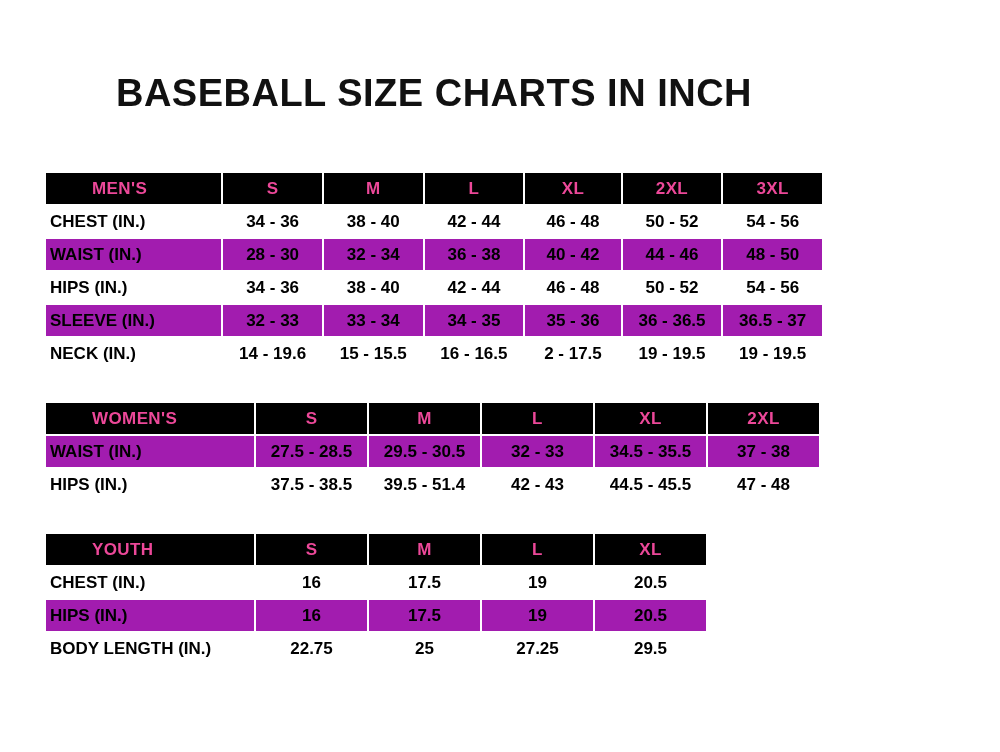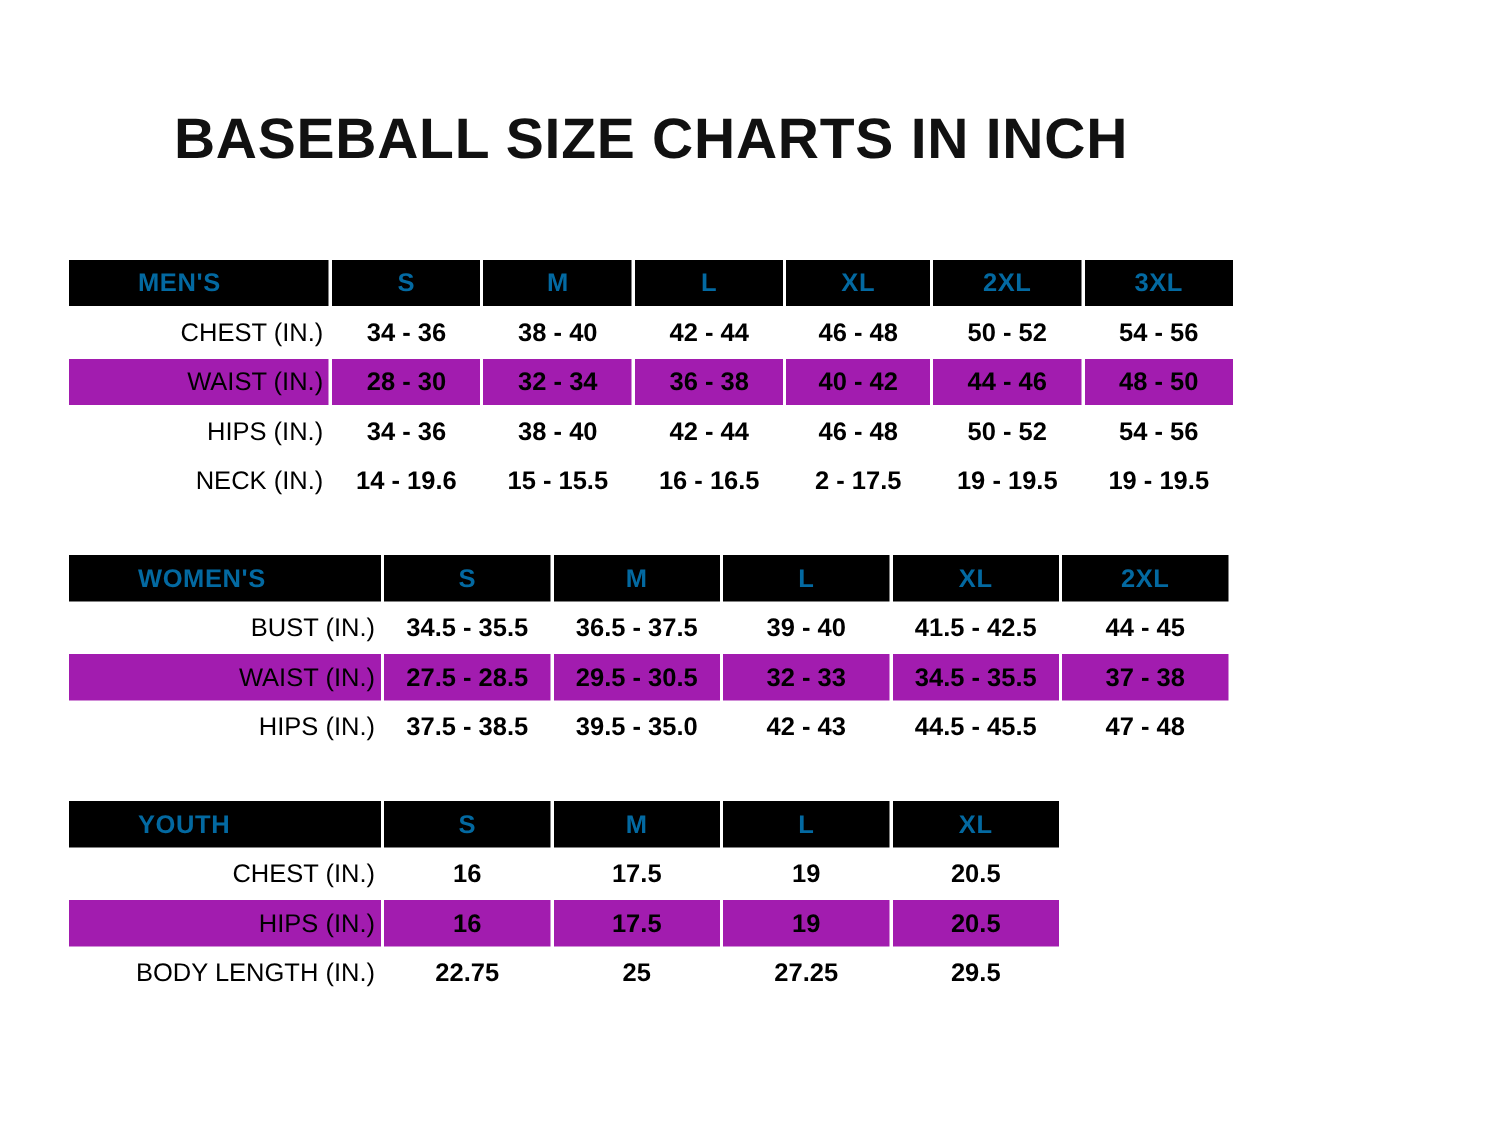--- a/index.html
+++ b/index.html
@@ -50,39 +50,39 @@
     border: 2px solid #ffffff;
     text-align: center;
     height: 31px;
     padding: 0 4px;
     white-space: nowrap;
     overflow: hidden;
   }
 
   thead th {
     background: #000000;
-    color: #0369a1;
+    color: #ec4899;
     font-size: 17px;
     letter-spacing: 0.4px;
   }
 
   thead th.rowlabel {
     text-align: left;
     padding-left: 46px;
   }
 
   tbody tr.odd td {
     background: #ffffff;
   }
   tbody tr.even td {
     background: #a21caf;
   }
   tbody td.rowlabel {
-    text-align: right;
-    font-weight: normal;
+    text-align: left;
+    font-weight: bold;
   }
 
   
   .men col.c0 { width: 210px; }
   .men col.cx { width: 113px; }
 
   .women col.c0 { width: 210px; }
   .women col.cx { width: 113px; }
 
   .youth col.c0 { width: 210px; }
@@ -139,20 +139,29 @@
         </tr>
         <tr class="odd">
           <td class="rowlabel">HIPS (IN.)</td>
           <td>34 - 36</td>
           <td>38 - 40</td>
           <td>42 - 44</td>
           <td>46 - 48</td>
           <td>50 - 52</td>
           <td>54 - 56</td>
         </tr>
+        <tr class="even">
+          <td class="rowlabel">SLEEVE (IN.)</td>
+          <td>32 - 33</td>
+          <td>33 - 34</td>
+          <td>34 - 35</td>
+          <td>35 - 36</td>
+          <td>36 - 36.5</td>
+          <td>36.5 - 37</td>
+        </tr>
         <tr class="odd">
           <td class="rowlabel">NECK (IN.)</td>
           <td>14 - 19.6</td>
           <td>15 - 15.5</td>
           <td>16 - 16.5</td>
           <td>2 - 17.5</td>
           <td>19 - 19.5</td>
           <td>19 - 19.5</td>
         </tr>
       </tbody>
@@ -171,40 +180,32 @@
         <tr>
           <th class="rowlabel">WOMEN'S</th>
           <th>S</th>
           <th>M</th>
           <th>L</th>
           <th>XL</th>
           <th>2XL</th>
         </tr>
       </thead>
       <tbody>
-        <tr class="odd">
-          <td class="rowlabel">BUST (IN.)</td>
-          <td>34.5 - 35.5</td>
-          <td>36.5 - 37.5</td>
-          <td>39 - 40</td>
-          <td>41.5 - 42.5</td>
-          <td>44 - 45</td>
-        </tr>
         <tr class="even">
           <td class="rowlabel">WAIST (IN.)</td>
           <td>27.5 - 28.5</td>
           <td>29.5 - 30.5</td>
           <td>32 - 33</td>
           <td>34.5 - 35.5</td>
           <td>37 - 38</td>
         </tr>
         <tr class="odd">
           <td class="rowlabel">HIPS (IN.)</td>
           <td>37.5 - 38.5</td>
-          <td>39.5 - 35.0</td>
+          <td>39.5 - 51.4</td>
           <td>42 - 43</td>
           <td>44.5 - 45.5</td>
           <td>47 - 48</td>
         </tr>
       </tbody>
     </table>
 
     <table class="youth">
       <colgroup>
         <col class="c0">

